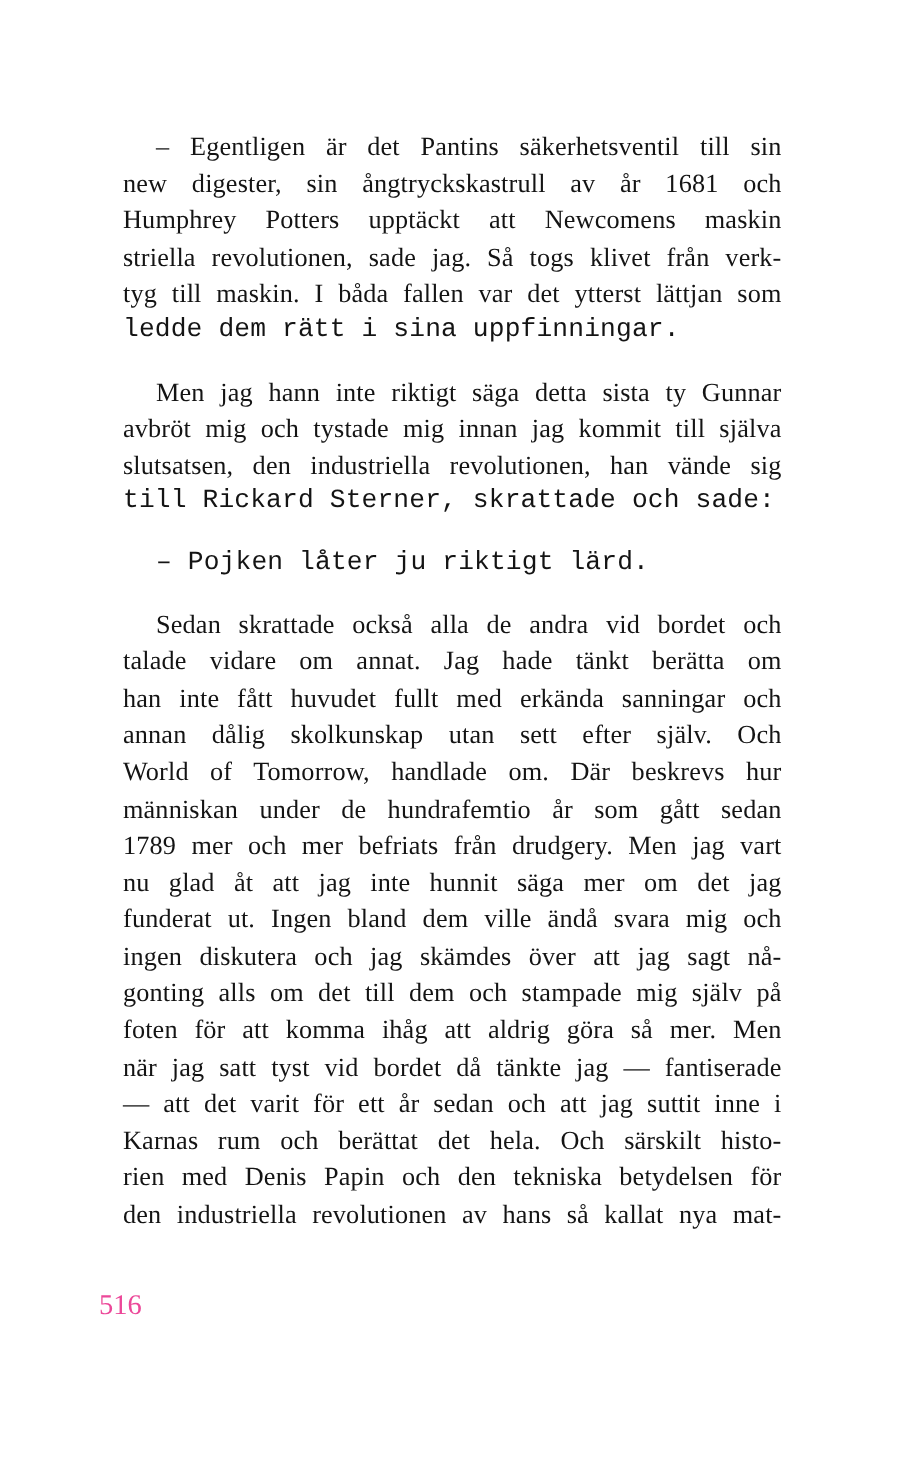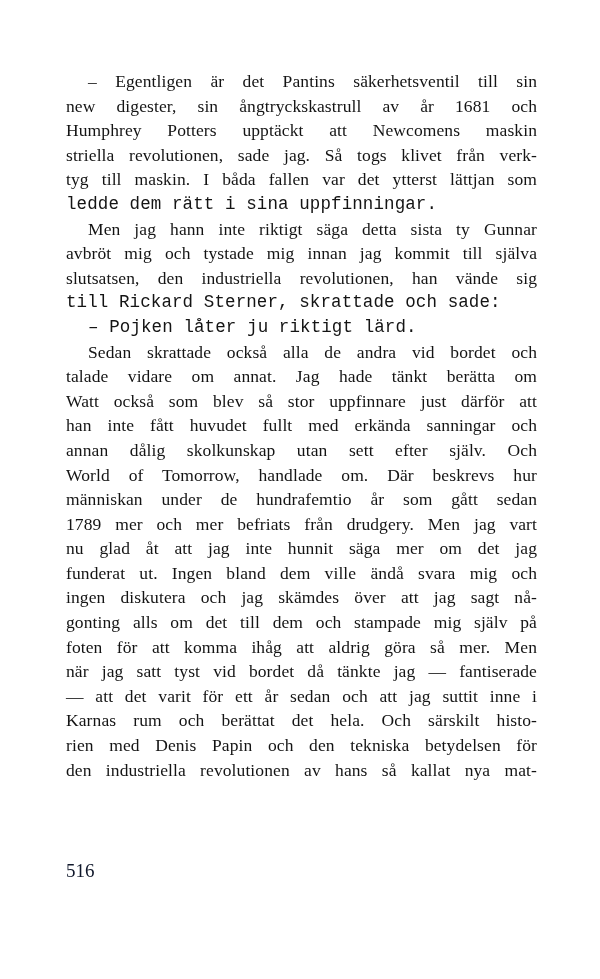--- a/index.html
+++ b/index.html
@@ -16,21 +16,21 @@
     font-family: "Liberation Serif", "DejaVu Serif", serif;
     overflow: hidden;
   }
   .text-block {
     position: absolute;
     left: 66px;
     top: 69px;
     width: 471px;
   }
   .paragraph {
-    margin: 0;
+    margin: 16px;
     padding: 0;
   }
   .line {
     font-size: 17.5px;
     line-height: 24.6px;
     height: 24.6px;
     text-align: justify;
     text-align-last: justify;
     letter-spacing: 0.1px;
   }
@@ -40,21 +40,21 @@
   .line.last {
     text-align-last: left;
     font-family: Liberation Mono, monospace;
   }
   .page-number {
     position: absolute;
     left: 66px;
     top: 859px;
     font-size: 19px;
     line-height: 24px;
-    color: #0f172a;
+    color: #ec4899;
     text-align: right;
   }
 </style>
 </head>
 <body>
 
 <div class="page">
   <main class="text-block" id="textBlock">
       <div class="paragraph">
         <div class="line first">– Egentligen är det Pantins säkerhetsventil till sin</div>
@@ -69,21 +69,20 @@
         <div class="line">avbröt mig och tystade mig innan jag kommit till själva</div>
         <div class="line">slutsatsen, den industriella revolutionen, han vände sig</div>
         <div class="line last">till Rickard Sterner, skrattade och sade:</div>
       </div>
       <div class="paragraph">
         <div class="line first last">– Pojken låter ju riktigt lärd.</div>
       </div>
       <div class="paragraph">
         <div class="line first">Sedan skrattade också alla de andra vid bordet och</div>
         <div class="line">talade vidare om annat. Jag hade tänkt berätta om</div>
-        <div class="line">Watt också som blev så stor uppfinnare just därför att</div>
         <div class="line">han inte fått huvudet fullt med erkända sanningar och</div>
         <div class="line">annan dålig skolkunskap utan sett efter själv. Och</div>
         <div class="line">World of Tomorrow, handlade om. Där beskrevs hur</div>
         <div class="line">människan under de hundrafemtio år som gått sedan</div>
         <div class="line">1789 mer och mer befriats från drudgery. Men jag vart</div>
         <div class="line">nu glad åt att jag inte hunnit säga mer om det jag</div>
         <div class="line">funderat ut. Ingen bland dem ville ändå svara mig och</div>
         <div class="line">ingen diskutera och jag skämdes över att jag sagt nå-</div>
         <div class="line">gonting alls om det till dem och stampade mig själv på</div>
         <div class="line">foten för att komma ihåg att aldrig göra så mer. Men</div>

